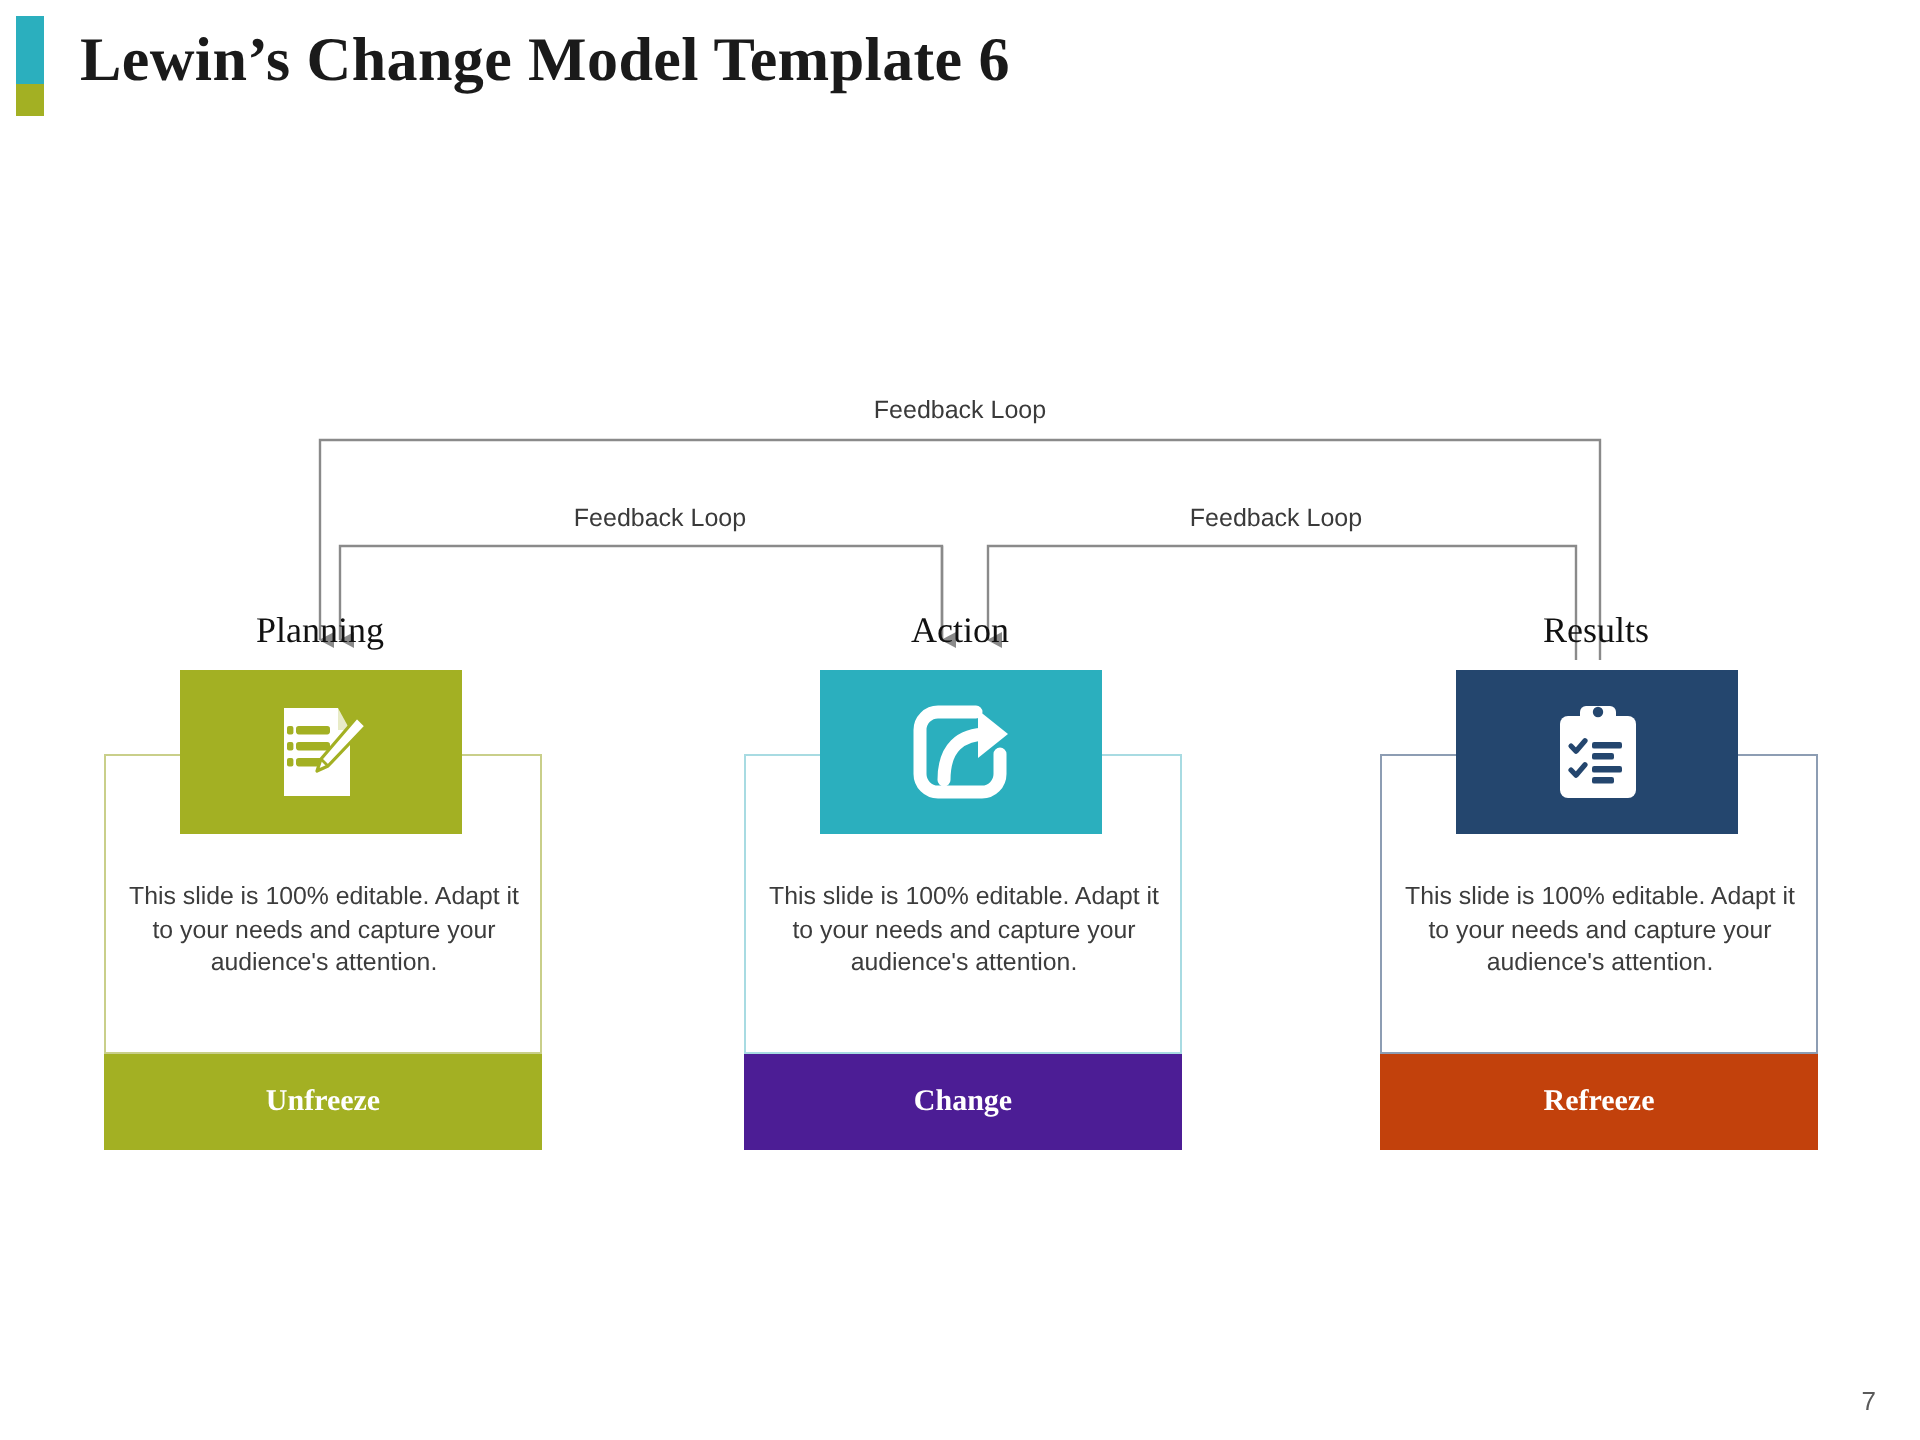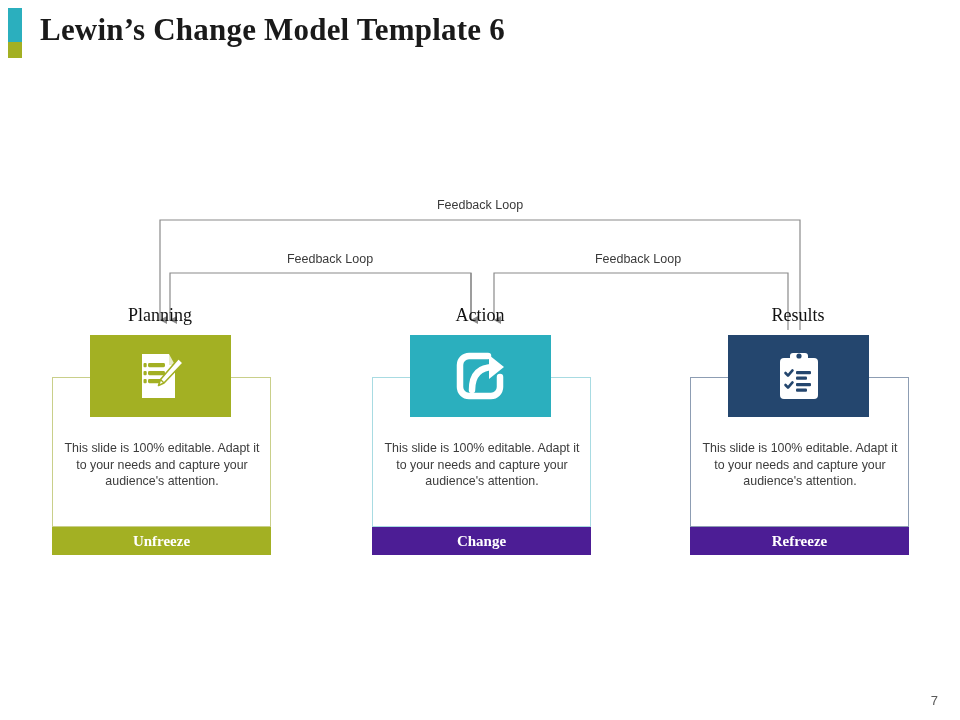--- a/index.html
+++ b/index.html
@@ -144,32 +144,32 @@
     line-height: 16.5px;
     color: #3c3c3c;
   }
 
   
   .card-footer {
     position: absolute;
     top: 222px;
     left: 42px;
     width: 219px;
-    height: 28px;
+    height: 48px;
     display: flex;
     align-items: center;
     justify-content: center;
     font-family: "Liberation Serif", serif;
     font-weight: bold;
     font-size: 15px;
     color: #ffffff;
   }
   #column-planning .card-footer { background: #A3B023; }
   #column-action   .card-footer { background: #4c1d95; }
-  #column-results  .card-footer { background: #4c1d95; }
+  #column-results  .card-footer { background: #c2410c; }
 
   
   #page-number {
     position: absolute;
     right: 22px;
     bottom: 12px;
     font-size: 13px;
     color: #5a5a5a;
   }
 </style>

